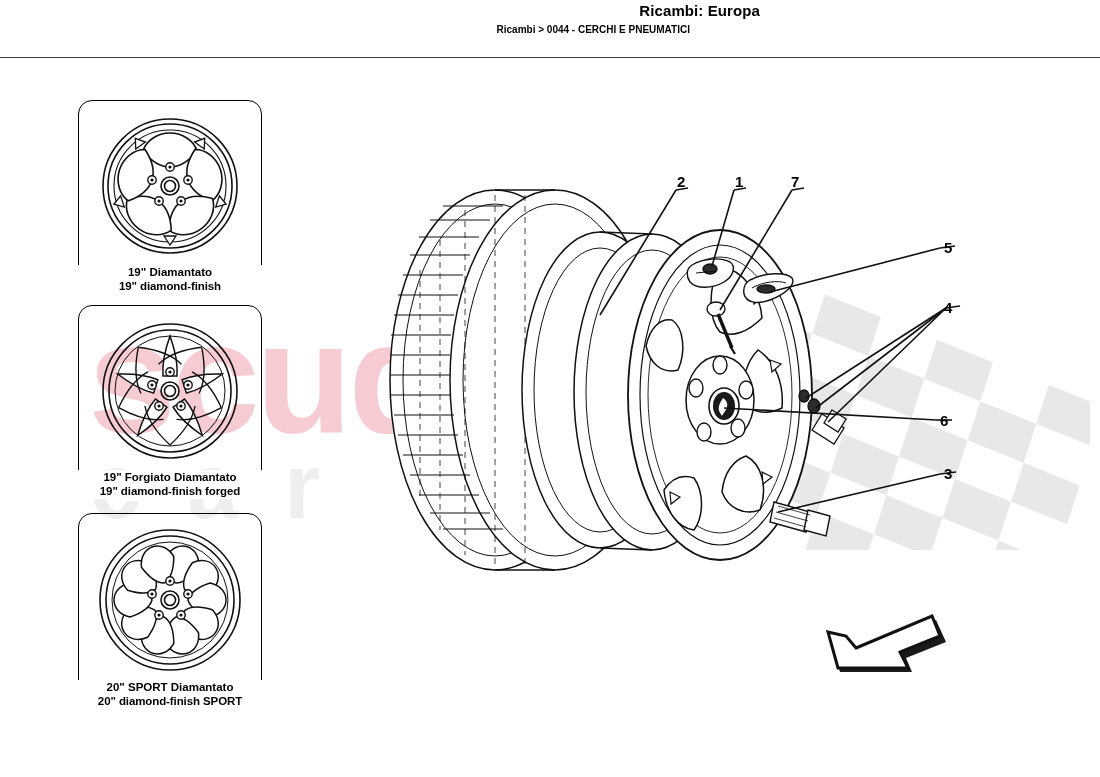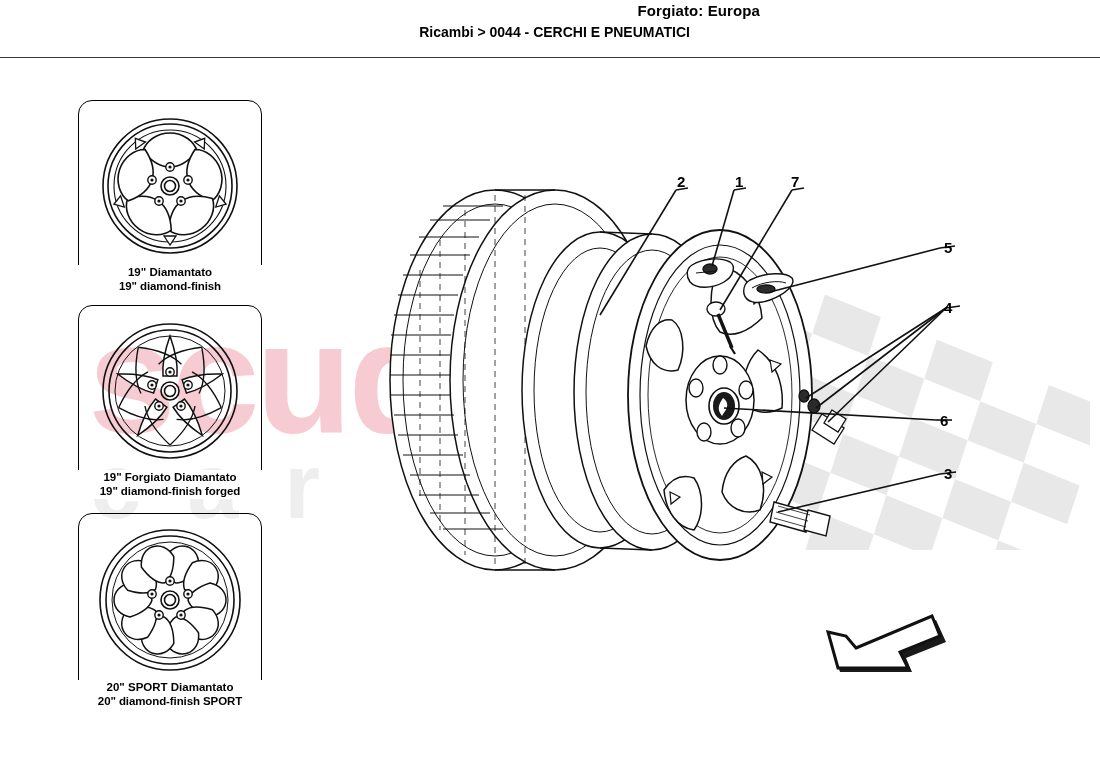--- a/index.html
+++ b/index.html
@@ -15,21 +15,21 @@
   
   .hdr-version{
     position:absolute;top:2px;left:0;width:760px;
     text-align:right;
     font-size:15px;font-weight:bold;color:#000;
     letter-spacing:.1px;
   }
   .hdr-breadcrumb{
     position:absolute;top:24px;left:0;width:690px;
     text-align:right;
-    font-size:14px;font-weight:bold;color:#000;
+    font-size:10px;font-weight:bold;color:#000;
   }
   .hdr-rule{
     position:absolute;top:57px;left:0;width:1100px;height:1px;
     background:#3c3c3c;
   }
 
   
   .wm{position:absolute;pointer-events:none;user-select:none;}
   .wm-main{
     top:298px;left:88px;width:800px;
@@ -76,21 +76,21 @@
     position:absolute;
     font-size:15px;font-weight:bold;color:#000;
     line-height:1;
   }
 </style>
 </head>
 <body>
 
 <div class="page">
 
-  <div class="hdr-version">Forgiato: Europa</div>
+  <div class="hdr-version">Ricambi: Europa</div>
   <div class="hdr-breadcrumb">Ricambi &gt; 0044 - CERCHI E PNEUMATICI</div>
   <div class="hdr-rule"></div>
 
   <div class="wm wm-main">scuderia</div>
   <div class="wm wm-sub">car</div>
 
   <svg class="flag" viewBox="0 0 400 300">
     <g fill="#e8e8e8">
       <g transform="skewY(22) skewX(-16)">
         <rect x="20" y="-10" width="56" height="44"></rect>

